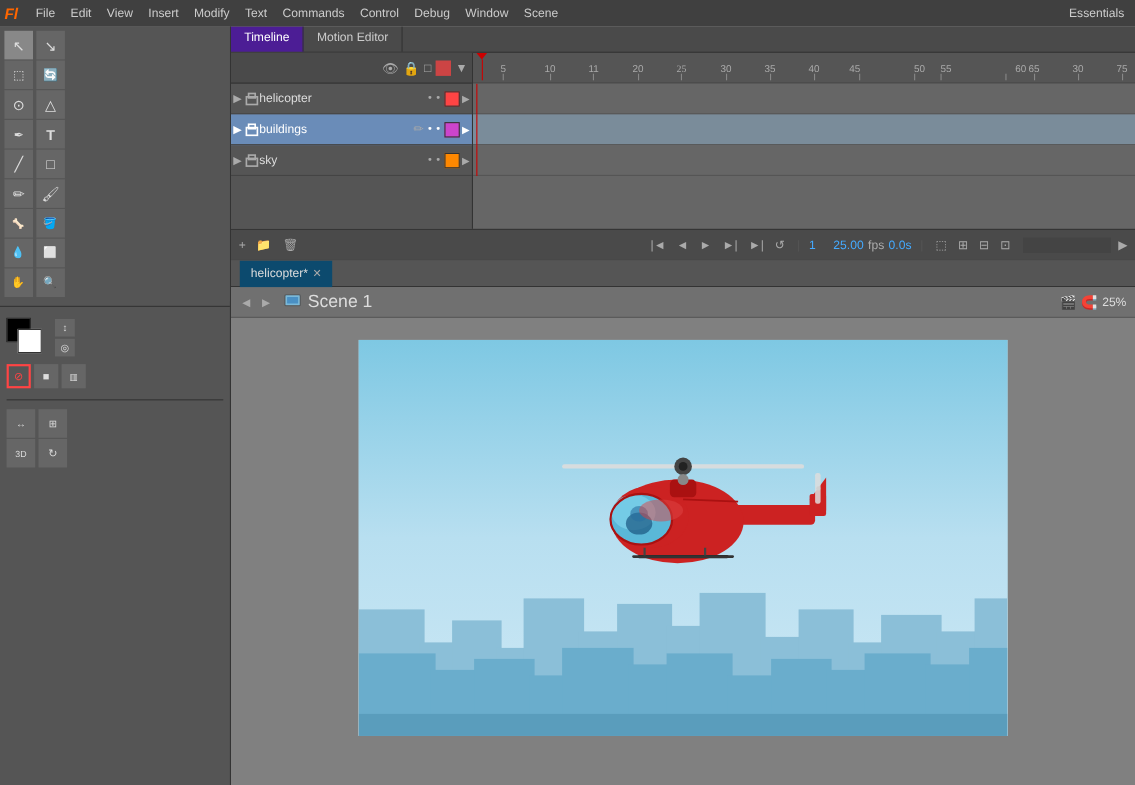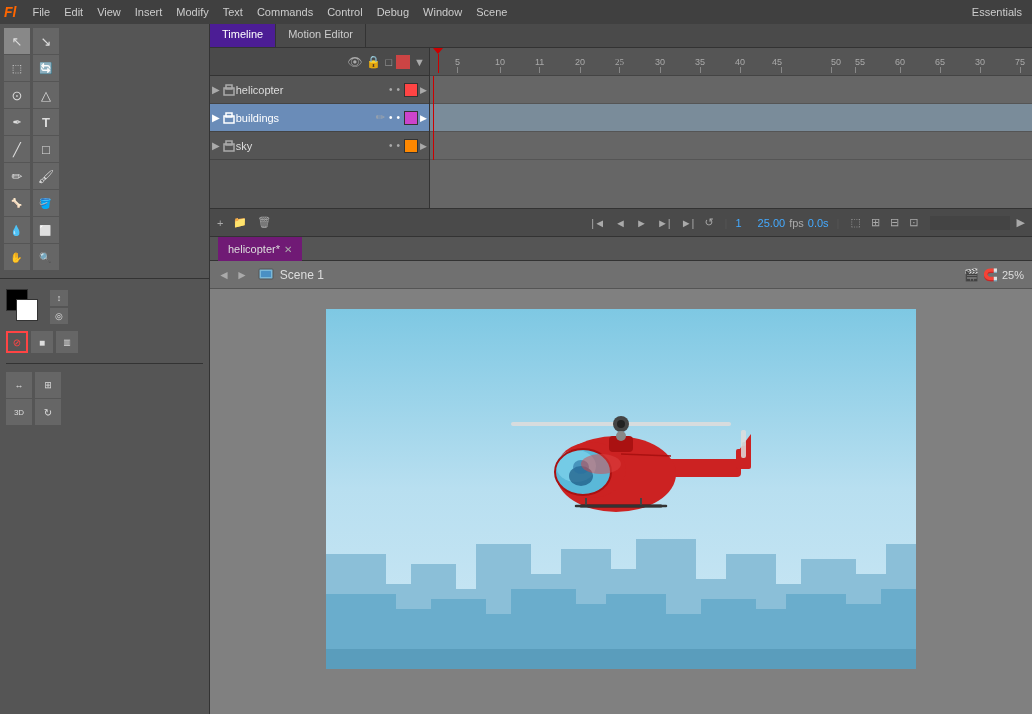--- a/index.html
+++ b/index.html
@@ -128,31 +128,31 @@
 
     
     #stage-area {
       flex: 1; background: #808080; display: flex; flex-direction: column; overflow: hidden;
     }
     #stage-tab-bar {
       height: 24px; background: #555; display: flex; align-items: center;
       border-bottom: 1px solid #333; padding: 0 8px; gap: 4px;
     }
     .stage-tab {
-      background: #701a75; padding: 14px 10px; border-radius: 3px 3px 0 0;
+      background: #0c4a6e; padding: 14px 10px; border-radius: 3px 3px 0 0;
       color: #ddd; font-size: 11px; cursor: pointer; display: flex; align-items: flex-end; gap: 4px;
     }
     .stage-tab .close-x { color: #aaa; font-size: 10px; cursor: pointer; }
 
     #stage-breadcrumb {
       height: 28px; background: #707070; display: flex; align-items: center;
       padding: 0 8px; gap: 6px; border-bottom: 1px solid #555;
     }
     .breadcrumb-arrow { color: #aaa; font-size: 12px; cursor: pointer; }
-    .breadcrumb-text { color: #ddd; font-size: 12px; }
+    .breadcrumb-text { color: #ddd; font-size: 16px; }
     .zoom-controls { margin-left: auto; display: flex; align-items: center; gap: 4px; }
     .zoom-text { color: #ddd; font-size: 11px; }
 
     #canvas-container {
       flex: 1; display: flex; align-items: flex-start; justify-content: center;
       padding: 20px; overflow: auto; background: #808080;
     }
 
     #stage-canvas {
       width: 590px; height: 360px; position: relative; overflow: hidden;
@@ -410,21 +410,21 @@
                 </div>
               <div style="position:absolute;left:385px;bottom:0;display:flex;flex-direction:column;align-items:flex-start;margin-left:16px;">
                   <span style="font-size:9px;color:#aaa;">50</span>
                   <div style="width:1px;height:6px;background:#888;"></div>
                 </div>
               <div style="position:absolute;left:425px;bottom:0;display:flex;flex-direction:column;align-items:flex-start;">
                   <span style="font-size:9px;color:#aaa;">55</span>
                   <div style="width:1px;height:6px;background:#888;"></div>
                 </div>
               <div style="position:absolute;left:465px;bottom:0;display:flex;flex-direction:column;align-items:center;">
-                  <span style="font-size:9px;color:#aaa;">60</span>
+                  <span style="font-size:9px;color:#aaa;margin-left:28px;">60</span>
                   <div style="width:1px;height:6px;background:#888;"></div>
                 </div>
               <div style="position:absolute;left:505px;bottom:0;display:flex;flex-direction:column;align-items:center;">
                   <span style="font-size:9px;color:#aaa;">65</span>
                   <div style="width:1px;height:6px;background:#888;"></div>
                 </div>
               <div style="position:absolute;left:545px;bottom:0;display:flex;flex-direction:column;align-items:center;">
                   <span style="font-size:9px;color:#aaa;">30</span>
                   <div style="width:1px;height:6px;background:#888;"></div>
                 </div>

